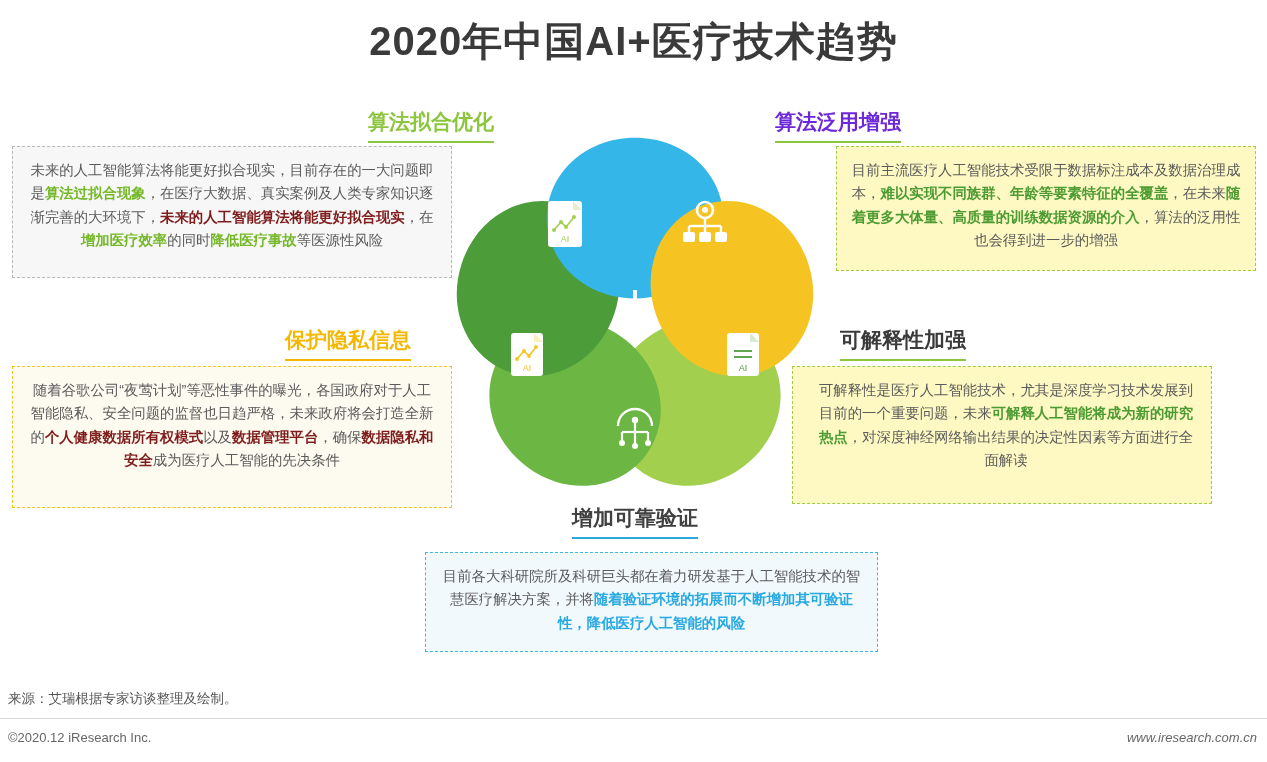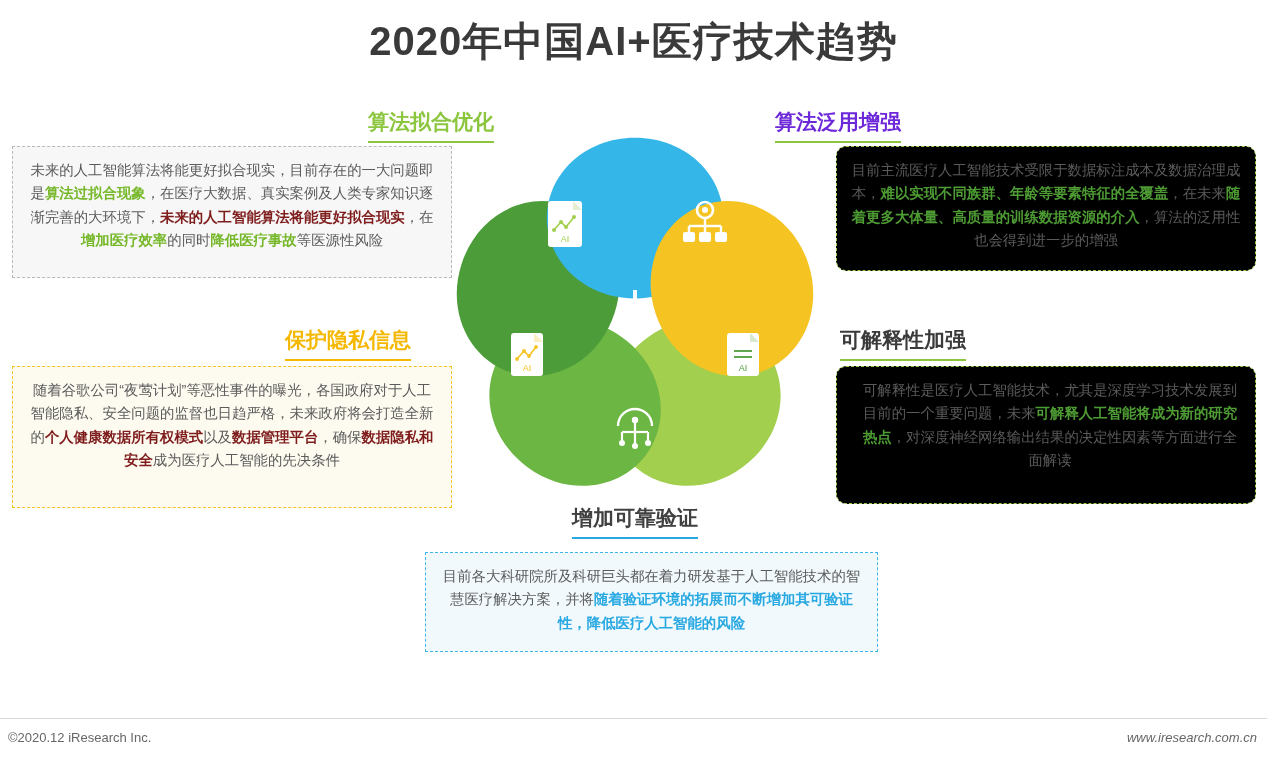--- a/index.html
+++ b/index.html
@@ -55,21 +55,21 @@
     border: 1.6px dashed #b9b9b9;
     background: #f7f7f7;
     padding: 12px 14px;
     font-size: 14.4px;
     line-height: 1.62;
     color: #5b5b5b;
     text-align: center;
   }
 
   
-  .box.green  { border-color: #9ecb4a; background: #000000; border-radius: 10px; }
+  .box.green  { border-color: #9ecb4a; background: #fef9c3; }
   .box.yellow { border-color: #f4c324; background: #fdfaf0; }
   .box.blue   { border-color: #3fb6e8; background: #f1f9fd; }
   .box.grey   { border-color: #b9b9b9; background: #f7f7f7; }
 
   .hl-green  { color: #76b82a; font-weight: bold; }
   .hl-dgreen { color: #4d9b33; font-weight: bold; }
   .hl-yellow { color: #7f1d1d; font-weight: bold; }
   .hl-blue   { color: #29a9e1; font-weight: bold; }
 
   
@@ -220,30 +220,31 @@
 
   <div class="box yellow" style="left:12px; top:366px; width:440px; height:142px;">
     <span><span>随着谷歌公司“夜莺计划”等恶性事件的曝光，各国政府对于人工智能隐私、安全问题的监督也日趋严格，未来政府将会打造全新的</span><span class="hl-yellow">个人健康数据所有权模式</span><span>以及</span><span class="hl-yellow">数据管理平台</span><span>，确保</span><span class="hl-yellow">数据隐私和安全</span><span>成为医疗人工智能的先决条件</span></span>
   </div>
 
   <div class="sec-head" style="left:840px; top:326px; color:#3a3a3a;">
     <span>可解释性加强</span>
     <span class="underline" style="background:#8cc63e;"></span>
   </div>
 
-  <div class="box green" style="left:836px; top:366px; width:420px; height:138px;padding-left:22px;">
+  <div class="box green" style="left:792px; top:366px; width:420px; height:138px;padding-left:22px;">
     <span><span>可解释性是医疗人工智能技术，尤其是深度学习技术发展到目前的一个重要问题，未来</span><span class="hl-dgreen">可解释人工智能将成为新的研究热点</span><span>，对深度神经网络输出结果的决定性因素等方面进行全面解读</span></span>
   </div>
 
   <div class="sec-head" style="left:572px; top:504px; color:#404040;">
     <span>增加可靠验证</span>
     <span class="underline" style="background:#29a9e1;"></span>
   </div>
 
   <div class="box blue" style="left:425px; top:552px; width:453px; height:100px;">
     <span><span>目前各大科研院所及科研巨头都在着力研发基于人工智能技术的智慧医疗解决方案，并将</span><span class="hl-blue">随着验证环境的拓展而不断增加其可验证性，降低医疗人工智能的风险</span></span>
   </div>
 
+  <div class="source">来源：艾瑞根据专家访谈整理及绘制。</div>
   <div class="footer-rule"></div>
   <div class="copyright">©2020.12 iResearch Inc.</div>
   <div class="website">www.iresearch.com.cn</div>
 
 </div>
 
 </body></html>

